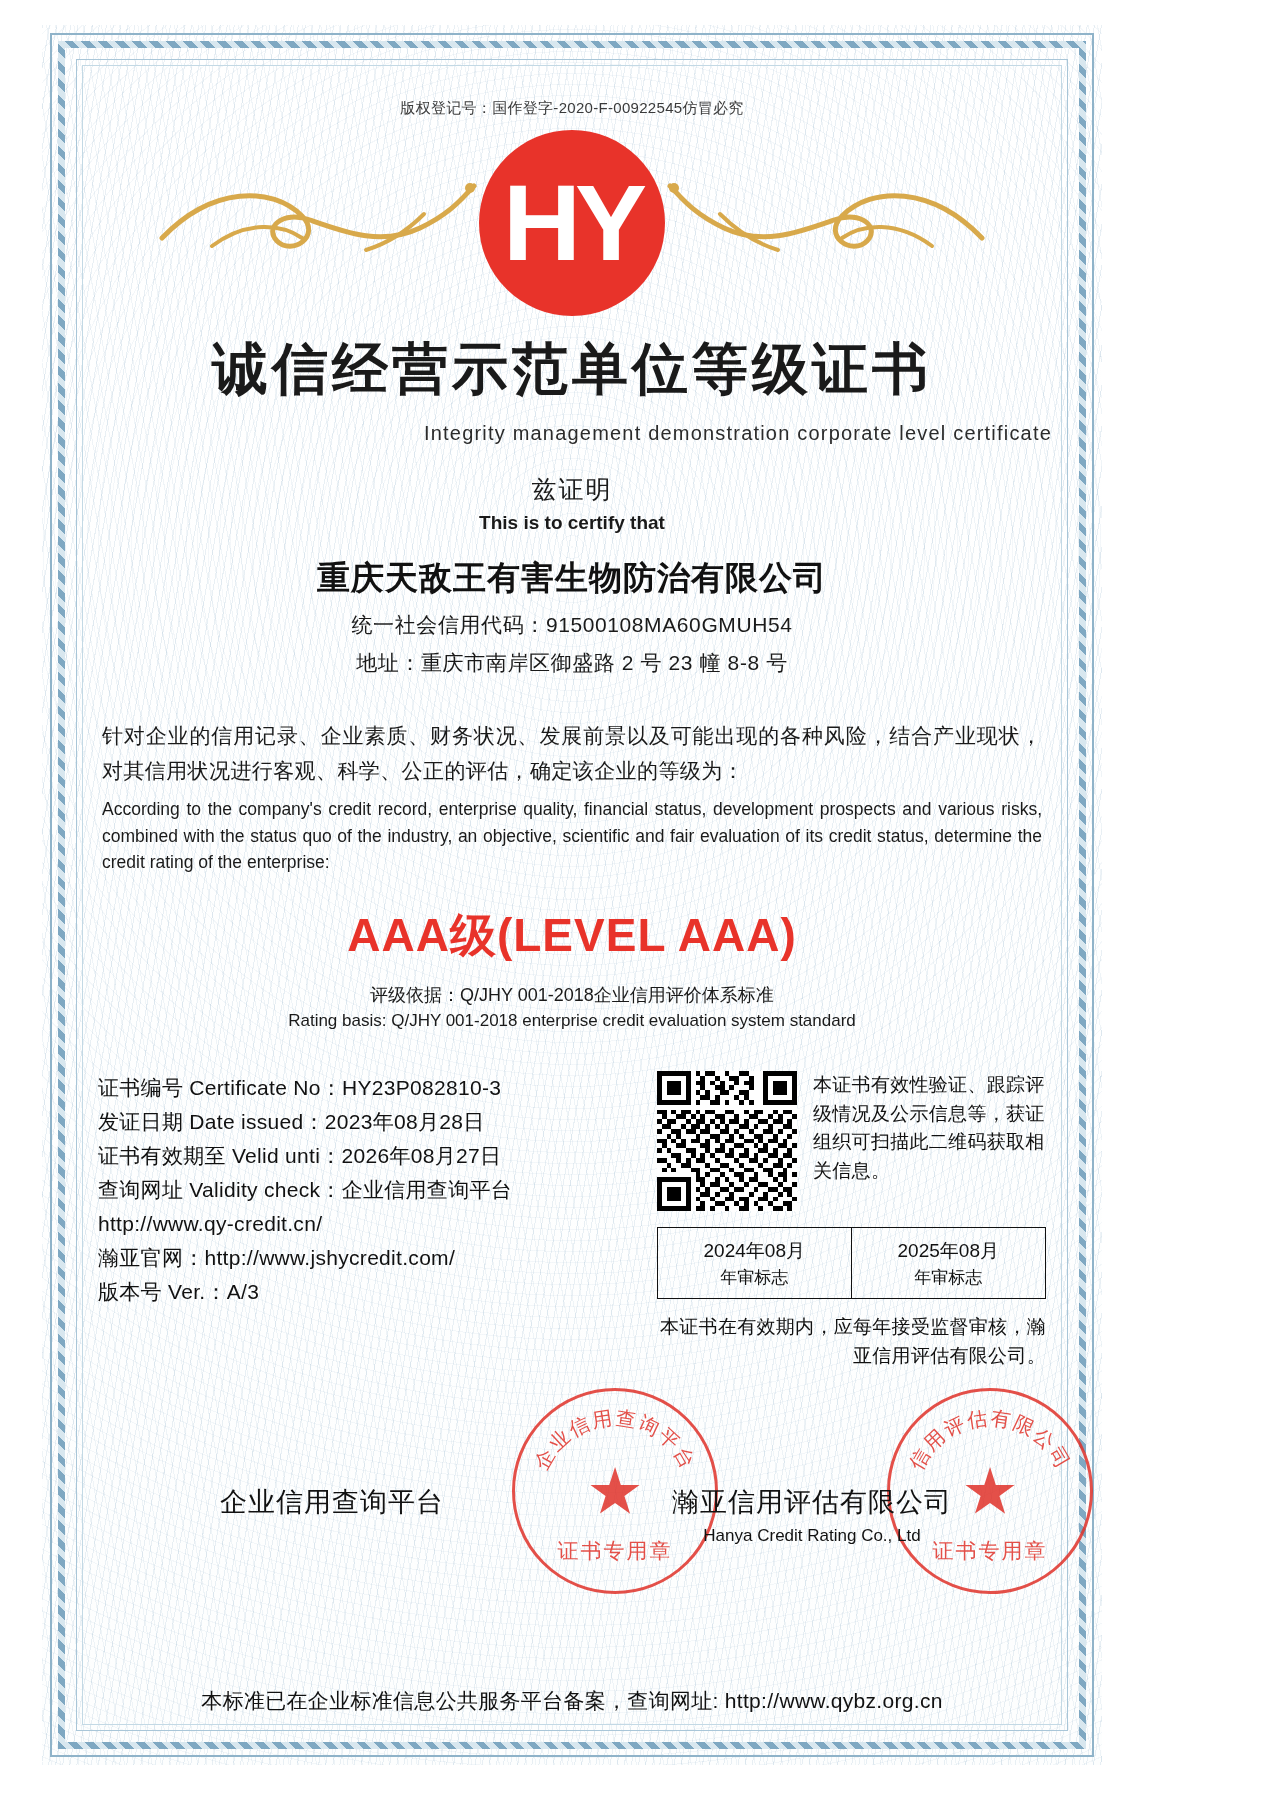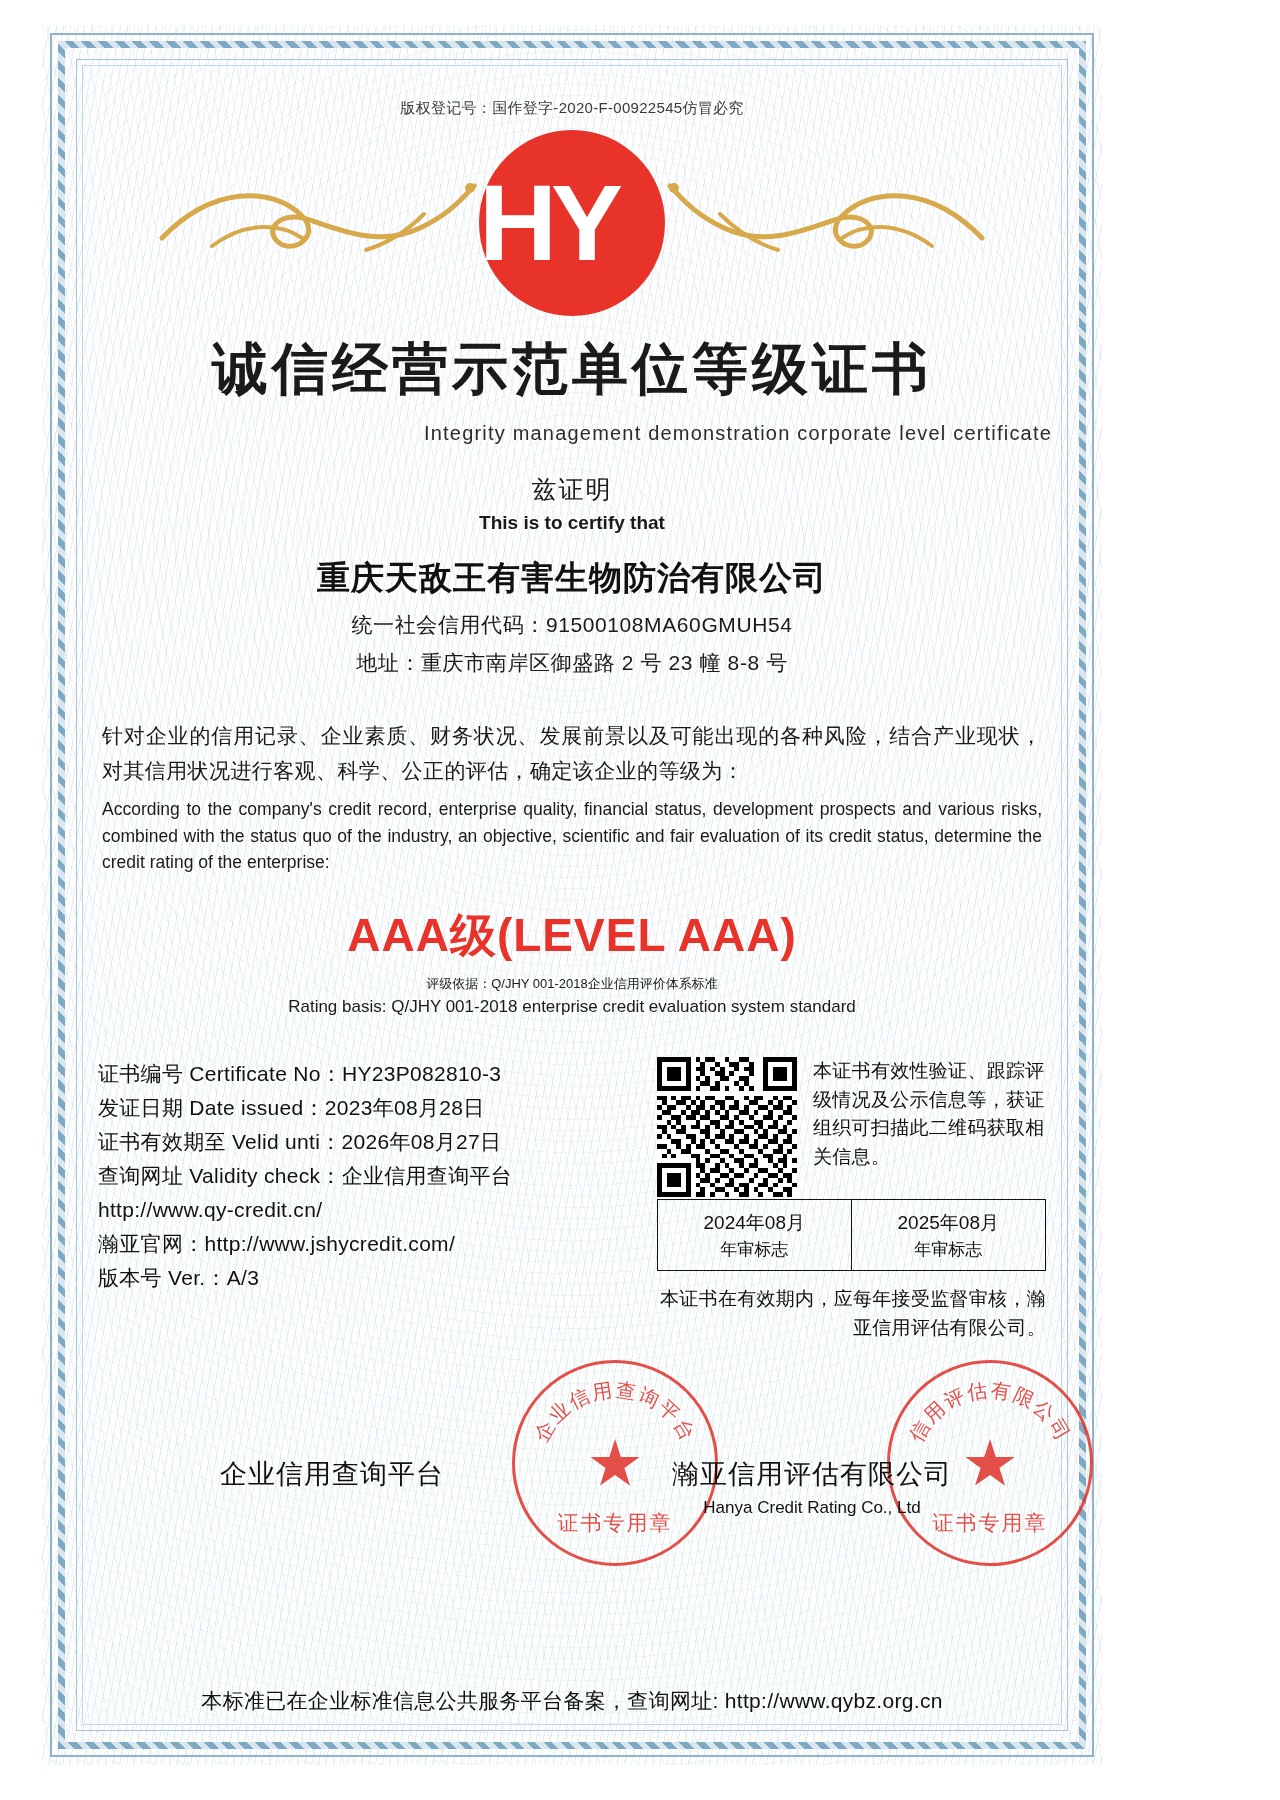--- a/index.html
+++ b/index.html
@@ -69,21 +69,21 @@
     position:absolute;top:52px;
     width:330px;height:90px;
     color:#d8a94b;
   }
   .flourish.left{left:60px;}
   .flourish.right{right:60px;transform:scaleX(-1);}
   .logo-circle{
     position:absolute;left:50%;top:6px;transform:translateX(-50%);
     width:186px;height:186px;border-radius:50%;
     background:#e8332a;
-    display:flex;align-items:center;
+    display:flex;align-items:center;justify-content:center;
   }
   .logo-text{
     font-size:108px;font-weight:bold;color:#ffffff;
     letter-spacing:-6px;
     line-height:1;
     font-family:"Liberation Sans", sans-serif;
   }
   .title-cn{
     text-align:center;
     font-size:56px;
@@ -122,21 +122,21 @@
   }
   .level{
     text-align:center;
     color:#e8332a;
     font-size:46px;
     font-weight:700;
     margin-top:30px;
     letter-spacing:1px;
   }
   .basis-cn{
-    text-align:center;font-size:13px;color:#1a1a1a;margin-top:8px;
+    text-align:center;font-size:18px;color:#1a1a1a;margin-top:16px;
   }
   .basis-en{
     text-align:center;font-size:17px;color:#1a1a1a;margin-top:4px;
   }
   .lower{
     display:flex;margin-top:40px;padding:0 6px;
   }
   .lower-left{
     width:545px;
   }
@@ -148,21 +148,21 @@
   }
   .qr-row{display:flex;}
   .qr{
     width:140px;height:140px;flex:0 0 140px;
     background:#fff;
   }
   .qr-note{
     font-size:19px;line-height:1.5;color:#111;margin-left:16px;letter-spacing:.3px;
   }
   .stamp-boxes{
-    display:flex;margin-top:2px;gap:0;align-items:flex-end;
+    display:flex;margin-top:16px;gap:0;align-items:flex-end;
   }
   .stamp-box{
     width:50%;
     border:1.6px solid #111;
     height:72px;
     display:flex;flex-direction:column;align-items:center;justify-content:center;
     box-sizing:border-box;
   }
   .stamp-box + .stamp-box{border-left:none;}
   .stamp-box .y{font-size:19px;color:#111;}

